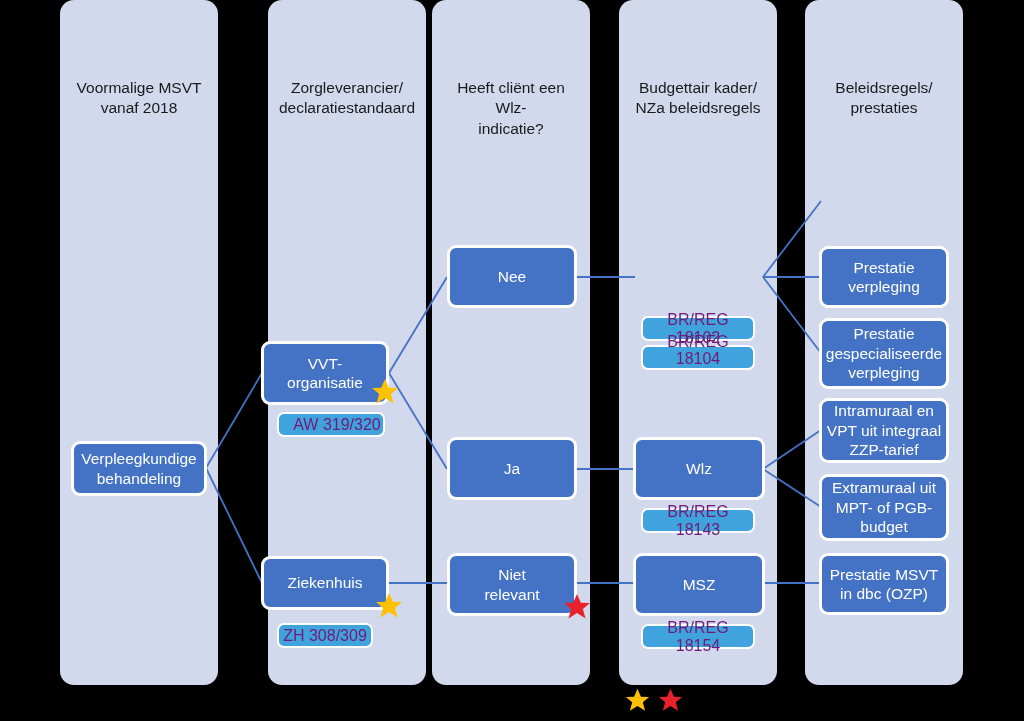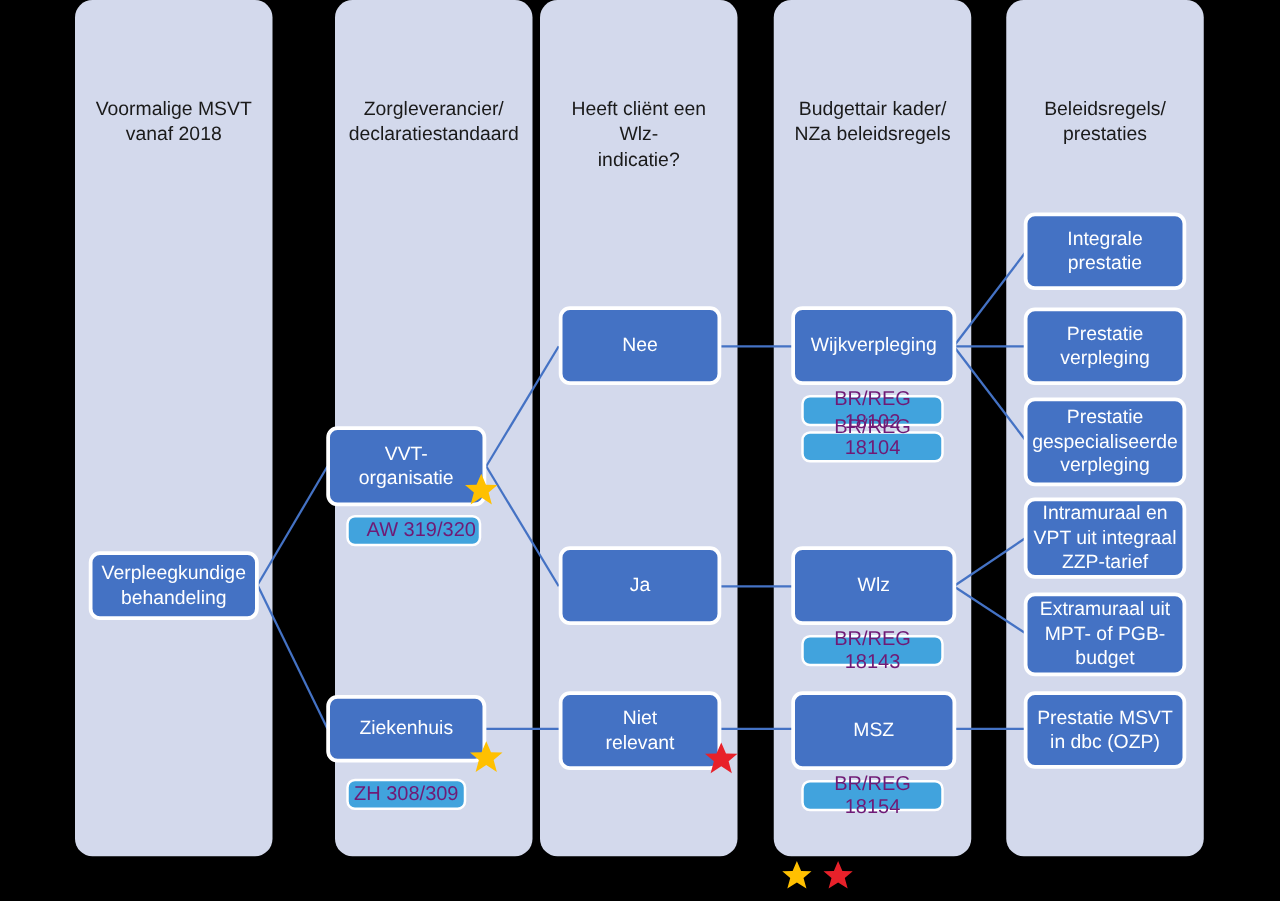--- a/index.html
+++ b/index.html
@@ -205,23 +205,20 @@
   <div class="node" style="left:447px; top:553px; width:130px; height:63px;">
     <span>Niet
 relevant</span>
     <span class="star" style="left:112px; top:17px;">
       <svg width="30" height="30" viewBox="-15 -15 30 30">
         <polygon points="0,-13 3.8,-4.2 13,-4 5.9,2 8.5,11.5 0,6 -8.5,11.5 -5.9,2 -13,-4 -3.8,-4.2" fill="#e8212a"></polygon>
       </svg>
     </span>
   </div>
 
-  <div class="node" style="left:633px; top:245px; width:132px; height:63px;">
-    <span>Wijkverpleging</span>
-  </div>
 
   <div class="chip" style="left:641px; top:316px; width:114px; height:25px;">
     <span>BR/REG 18102</span>
   </div>
 
   <div class="chip" style="left:641px; top:345px; width:114px; height:25px;align-items:flex-end;">
     <span>BR/REG 18104</span>
   </div>
 
   <div class="node" style="left:633px; top:437px; width:132px; height:63px;">
@@ -233,24 +230,20 @@
   </div>
 
   <div class="node" style="left:633px; top:553px; width:132px; height:63px;">
     <span>MSZ</span>
   </div>
 
   <div class="chip" style="left:641px; top:624px; width:114px; height:25px;">
     <span>BR/REG 18154</span>
   </div>
 
-  <div class="node" style="left:819px; top:170px; width:130px; height:62px;">
-    <span>Integrale
-prestatie</span>
-  </div>
 
   <div class="node" style="left:819px; top:246px; width:130px; height:62px;">
     <span>Prestatie
 verpleging</span>
   </div>
 
   <div class="node" style="left:819px; top:318px; width:130px; height:71px;">
     <span>Prestatie
 gespecialiseerde
 verpleging</span>

